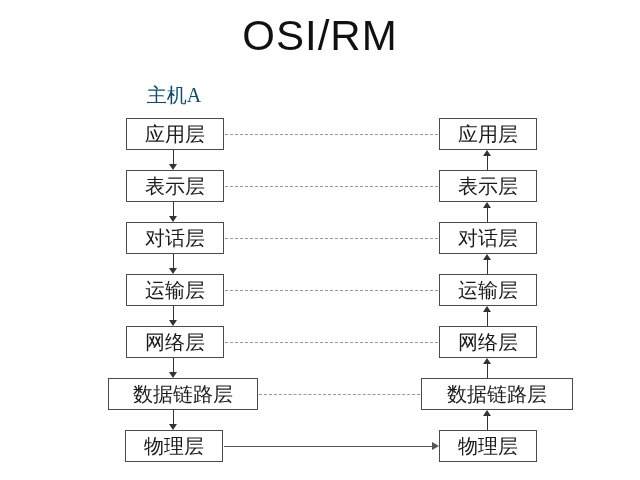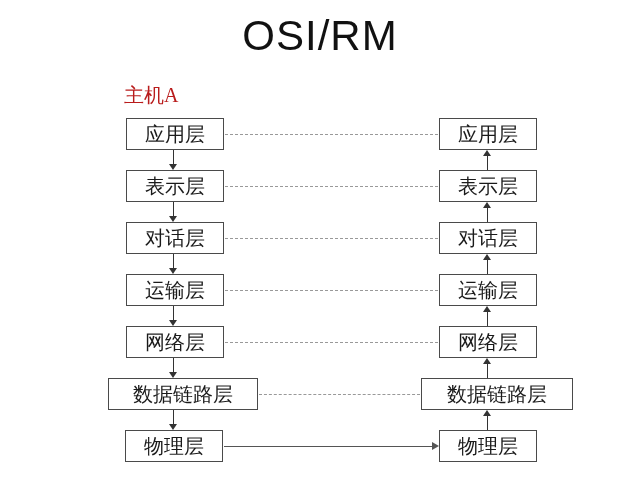--- a/index.html
+++ b/index.html
@@ -6,22 +6,22 @@
   .stage{
     position:relative;width:632px;height:480px;background:#ffffff;
     overflow:hidden;font-family:"Liberation Serif", serif;
   }
   .title{
     position:absolute;left:0;top:12px;width:640px;text-align:center;
     font-family:"Liberation Sans", sans-serif;
     font-size:42px;color:#111111;letter-spacing:1px;
   }
   .host-label{
-    position:absolute;height:22px;
-    font-size:20px;color:#b91c1c;
+    position:absolute;height:22px;text-align:center;
+    font-size:20px;color:#0c4a6e;
   }
   .layer-box{
     position:absolute;height:32px;box-sizing:border-box;
     border:1px solid #4a4a4a;background:#ffffff;
     display:flex;align-items:center;justify-content:center;
     font-size:20px;color:#1a1a1a;white-space:nowrap;
   }
   .vline{position:absolute;width:1px;background:#333333;}
   .head-down{
     position:absolute;width:0;height:0;

